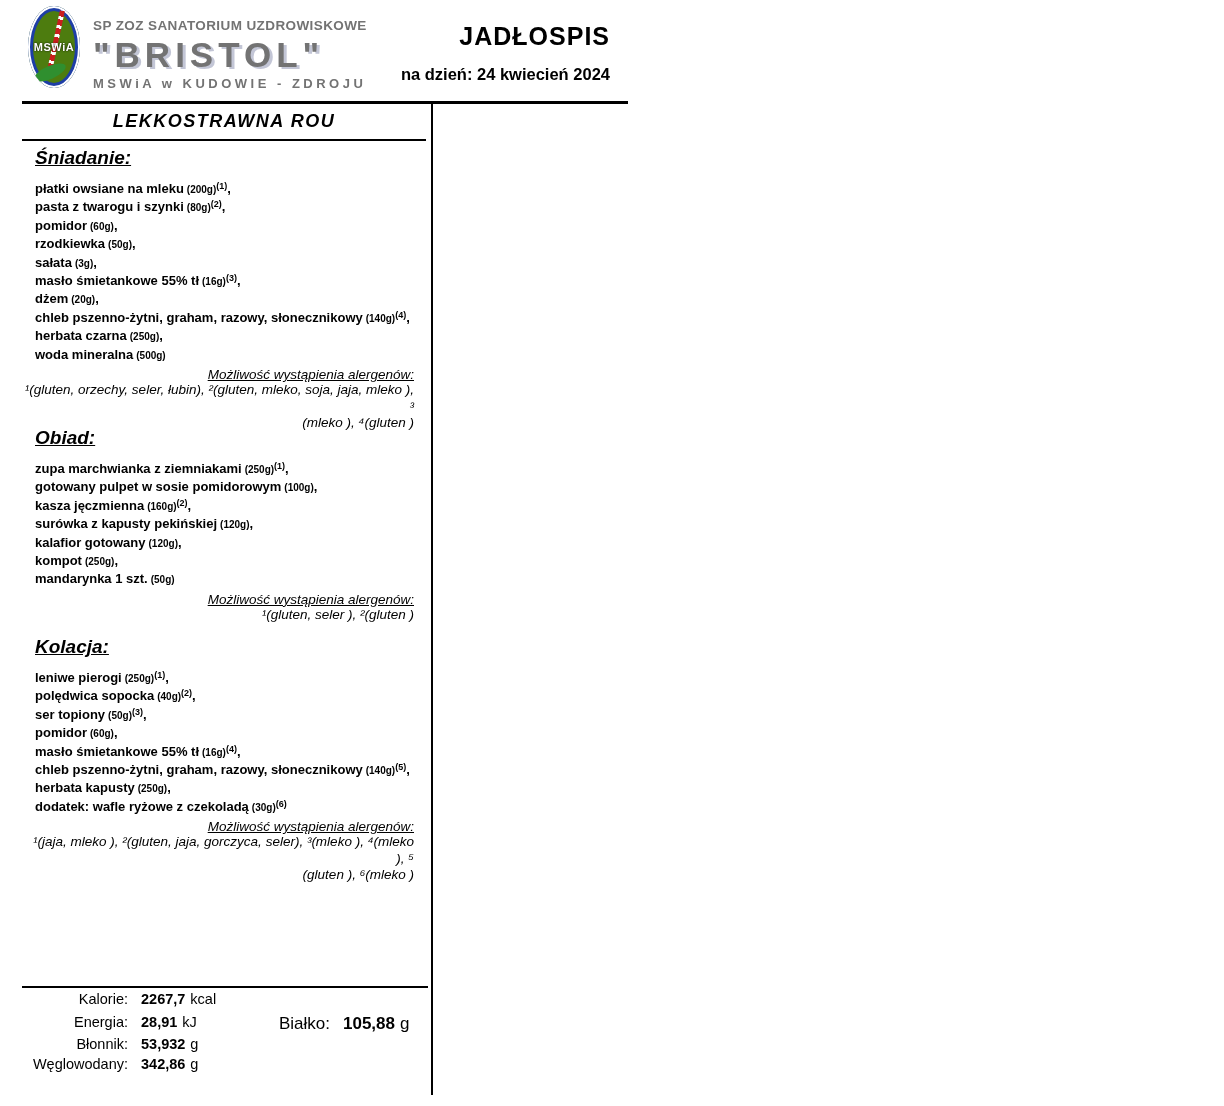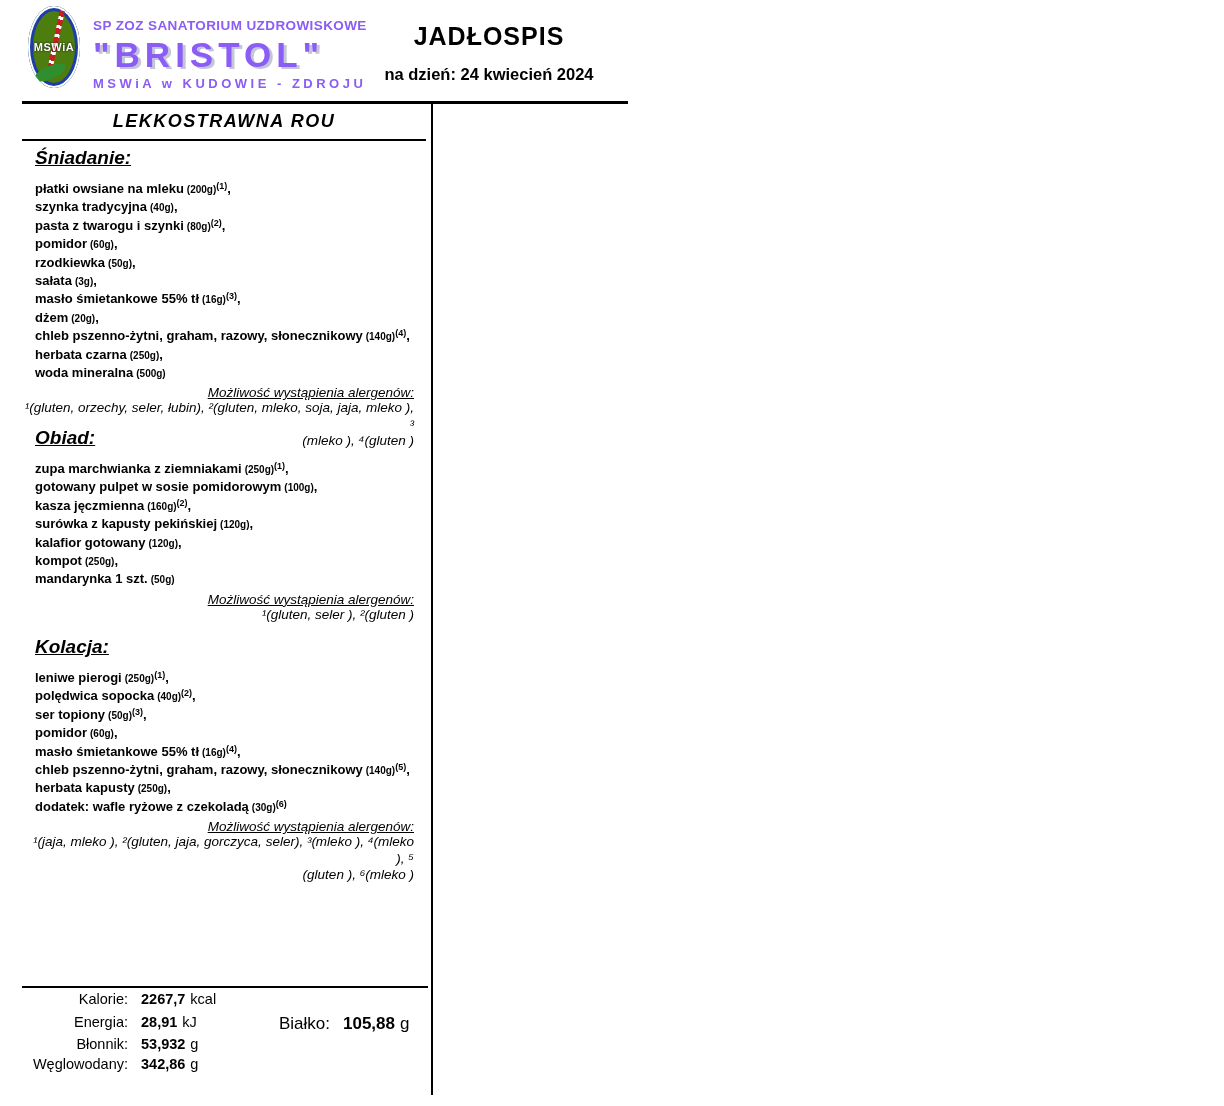--- a/index.html
+++ b/index.html
@@ -14,26 +14,26 @@
   
   .logo{position:absolute;left:28px;top:6px;width:52px;height:82px;}
   .logo-oval{width:100%;height:100%;border-radius:50%;background:#4d7c0f;
     box-shadow:inset 0 0 0 2px #fff, inset 0 0 0 5px #1e3ea6;position:relative;overflow:hidden;}
   .logo-staff{position:absolute;left:25px;top:4px;width:5px;height:66px;
     background:repeating-linear-gradient(180deg,#c81e1e 0 6px,#fff 6px 9px);transform:rotate(12deg);}
   .logo-leaf{position:absolute;left:5px;bottom:9px;width:34px;height:13px;background:#2f8f2f;
     border-radius:50%;transform:rotate(-24deg);}
   .logo-text{position:absolute;left:0;right:0;top:35px;color:#fff;font-weight:700;font-size:11px;
     text-align:center;letter-spacing:.5px;text-shadow:0 0 2px #000;}
-  .org{position:absolute;left:93px;top:18px;width:300px;color:#8b5cf6;}
+  .org{position:absolute;left:93px;top:18px;width:300px;color:#737373;}
   .org-line1{font-weight:700;font-size:13.5px;letter-spacing:.4px;white-space:nowrap;}
   .org-name{font-weight:700;font-size:35px;letter-spacing:5px;margin-top:2px;white-space:nowrap;
     text-shadow:3px 2px 0 #c3c6d6;}
   .org-line3{font-weight:700;font-size:13px;letter-spacing:3.5px;margin-top:1px;white-space:nowrap;}
-  .doc-head{position:absolute;left:368px;top:22px;width:242px;text-align:center;}
+  .doc-head{position:absolute;left:368px;top:22px;width:242px;text-align:right;}
   .doc-title{font-weight:700;font-size:25px;letter-spacing:1px;}
   .doc-date{font-weight:700;font-size:16.5px;margin-top:14px;white-space:nowrap;}
   
   .rule{position:absolute;background:#000;}
   .rule-top{left:22px;top:101px;width:606px;height:3px;}
   .rule-vert{left:431px;top:104px;width:2px;height:991px;}
   .rule-title{left:22px;top:139px;width:404px;height:2px;}
   .rule-nutrition{left:22px;top:986px;width:406px;height:2px;}
   
   .diet-title{position:absolute;left:22px;top:111px;width:404px;text-align:center;
@@ -91,21 +91,20 @@
   <div class="rule rule-nutrition"></div>
 
   <div class="diet-title">LEKKOSTRAWNA ROU</div>
 
   <div class="section sec-0">
     <div class="sec-heading">Śniadanie:</div>
     <div class="sec-items">
 
         <div class="menu-item"><span class="mi-name">płatki owsiane na mleku</span><span class="mi-gram">(200g)</span><span class="mi-sup">(1)</span><span class="mi-name">,</span></div>
 
-        <div class="menu-item"><span class="mi-name">szynka tradycyjna</span><span class="mi-gram">(40g)</span><span class="mi-sup"></span><span class="mi-name">,</span></div>
 
         <div class="menu-item"><span class="mi-name">pasta z twarogu i szynki</span><span class="mi-gram">(80g)</span><span class="mi-sup">(2)</span><span class="mi-name">,</span></div>
 
         <div class="menu-item"><span class="mi-name">pomidor</span><span class="mi-gram">(60g)</span><span class="mi-sup"></span><span class="mi-name">,</span></div>
 
         <div class="menu-item"><span class="mi-name">rzodkiewka</span><span class="mi-gram">(50g)</span><span class="mi-sup"></span><span class="mi-name">,</span></div>
 
         <div class="menu-item"><span class="mi-name">sałata</span><span class="mi-gram">(3g)</span><span class="mi-sup"></span><span class="mi-name">,</span></div>
 
         <div class="menu-item"><span class="mi-name">masło śmietankowe 55% tł</span><span class="mi-gram">(16g)</span><span class="mi-sup">(3)</span><span class="mi-name">,</span></div>

